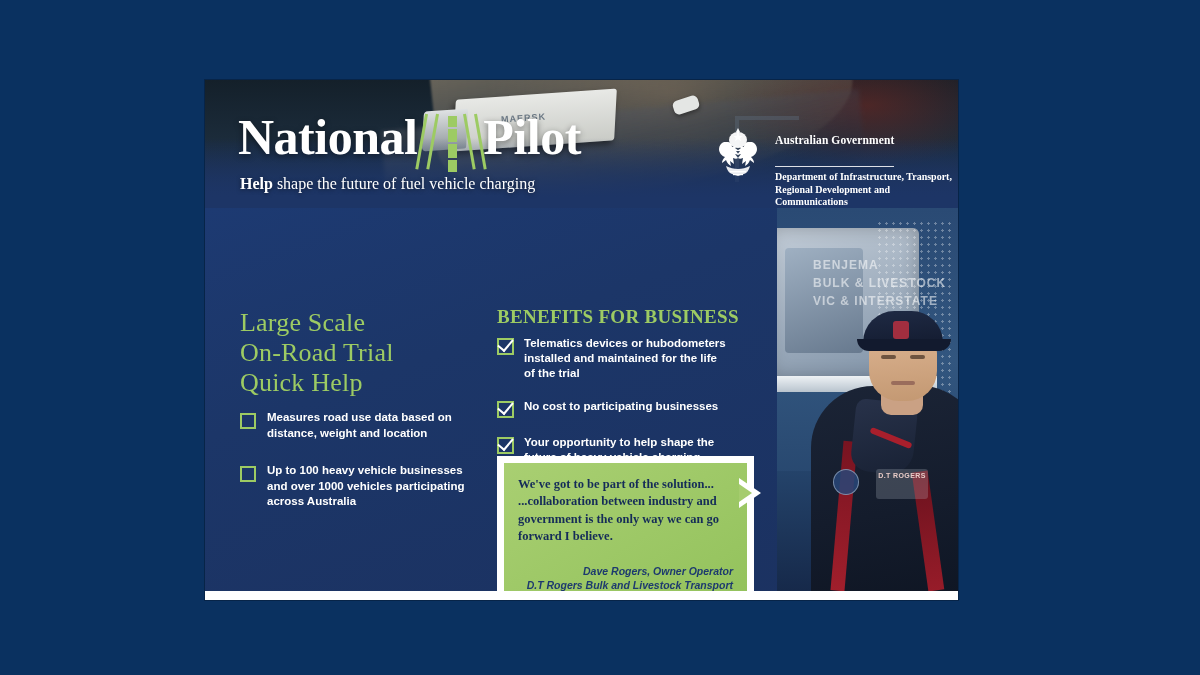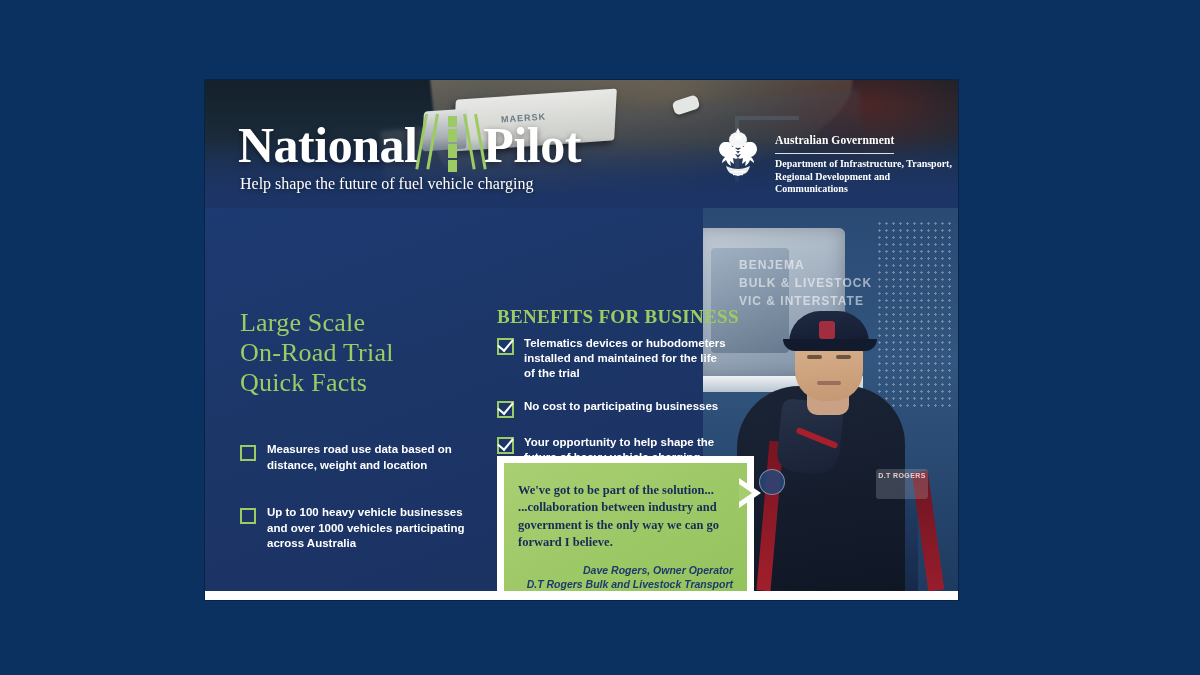--- a/index.html
+++ b/index.html
@@ -70,21 +70,21 @@
     filter:blur(.4px);
   }
   .banner-fade{
     position:absolute;left:0;bottom:0;width:753px;height:70px;
     background:linear-gradient(180deg, rgba(29,53,102,0) 0%, #1d3566 85%);
   }
 
   
   .logo{
     position:absolute;left:33px;top:32px;
-    display:flex;align-items:flex-end;
+    display:flex;align-items:flex-start;
   }
   .logo-word{
     font-family:"Liberation Serif", serif;
     font-weight:700;font-size:50px;color:#ffffff;
     letter-spacing:-.5px;line-height:1;
     text-shadow:0 2px 6px rgba(0,0,0,.45);
   }
   .logo-road{
     position:relative;width:62px;height:58px;margin:0 2px;
   }
@@ -98,51 +98,50 @@
   .d2{top:17px;height:9px;}
   .d3{top:32px;height:10px;}
   .d4{top:48px;height:8px;}
 
   .tagline{
     position:absolute;left:35px;top:95px;
     font-family:"Liberation Serif", serif;
     font-size:16px;color:#ffffff;
     text-shadow:0 1px 4px rgba(0,0,0,.5);
   }
-  .tagline b{font-weight:400;}
+  .tagline b{font-weight:700;}
 
   
   .crest-block{
     position:absolute;left:505px;top:46px;display:flex;align-items:flex-start;
   }
   .crest-art{width:56px;height:52px;flex:none;}
   .crest-text{margin-left:9px;padding-top:4px;}
   .crest-gov{
     font-family:"Liberation Serif", serif;font-weight:700;
     font-size:11.5px;color:#fff;letter-spacing:.1px;
-    padding-bottom:7px;border-bottom:1px solid rgba(255,255,255,.85);
+    padding-bottom:20px;border-bottom:1px solid rgba(255,255,255,.85);
     display:inline-block;
   }
   .crest-dept{
     font-family:"Liberation Serif", serif;font-weight:700;
     font-size:10px;color:#fff;line-height:1.25;margin-top:4px;
     max-width:190px;
   }
 
   
   .body-area{
     position:absolute;left:0;top:128px;width:753px;height:383px;
     background:linear-gradient(160deg,#1d3a72 0%, #1c3668 35%, #1b3160 100%);
     overflow:hidden;
   }
   .body-photo{
-    position:absolute;right:0;top:0;width:215px;height:383px;
+    position:absolute;right:0;top:0;width:181px;height:383px;
     background:linear-gradient(180deg,#2a4a74 0%,#32567f 40%,#1e3a60 100%);
     overflow:hidden;
-    padding-left:40px;
   }
   
   .bp-panel{position:absolute;left:-8px;top:20px;width:150px;height:150px;
     background:linear-gradient(160deg,#c3cdd8,#7e91a6);border-radius:6px;
     box-shadow:inset 0 0 18px rgba(0,0,0,.25);}
   .bp-panel2{position:absolute;left:8px;top:40px;width:78px;height:105px;
     background:linear-gradient(160deg,#9fb0c2,#67798e);border-radius:4px;}
   .bp-text{position:absolute;left:36px;top:48px;font:700 12px "Liberation Sans",sans-serif;
     color:rgba(255,255,255,.55);line-height:1.5;letter-spacing:1px;}
   .bp-mesh{position:absolute;right:4px;top:12px;width:78px;height:190px;
@@ -185,21 +184,21 @@
   .pr-badge{position:absolute;left:56px;bottom:96px;width:24px;height:24px;
     border-radius:50%;background:rgba(40,70,120,.85);border:1px solid rgba(200,215,230,.5);}
 
   
   .facts-title{
     position:absolute;left:35px;top:100px;
     font-family:"Liberation Serif", serif;font-weight:400;
     font-size:26px;line-height:1.15;color:#9dcb63;letter-spacing:.2px;
   }
   .fact-list{position:absolute;left:35px;top:202px;width:225px;}
-  .fact{display:flex;margin-bottom:22px;margin-top:32px;}
+  .fact{display:flex;margin-bottom:22px;}
   .box-empty{
     width:12px;height:12px;flex:none;margin-top:3px;margin-right:11px;
     border:2px solid #9dcb63;background:transparent;
   }
   .fact-text{
     font:700 11.5px/1.35 "Liberation Sans",sans-serif;color:#ffffff;
   }
 
   
   .ben-title{
@@ -219,29 +218,29 @@
   }
   .ben-text{font:700 11.5px/1.32 "Liberation Sans",sans-serif;color:#ffffff;}
 
   
   .quote-wrap{
     position:absolute;left:292px;top:248px;width:243px;
     background:#ffffff;padding:7px;
   }
   .quote-inner{
     background:linear-gradient(150deg,#a9cf72,#93c25c);
-    padding:19px 14px 11px 14px;
+    padding:13px 14px 11px 14px;
   }
   .quote-text{
     font-family:"Liberation Serif", serif;font-weight:700;
     font-size:12.5px;line-height:1.38;color:#152c58;
   }
   .quote-attr{
     font-family:"Liberation Sans", sans-serif;font-style:italic;font-weight:700;
-    font-size:10.5px;line-height:1.35;color:#1d3a6e;text-align:right;margin-top:12px;
+    font-size:10.5px;line-height:1.35;color:#1d3a6e;text-align:right;margin-top:19px;
   }
   .bubble-tail{
     position:absolute;left:242px;top:22px;width:0;height:0;
     border-top:15px solid transparent;border-bottom:15px solid transparent;
     border-left:22px solid #ffffff;
   }
   .bubble-tail2{
     position:absolute;left:242px;top:28px;width:0;height:0;
     border-top:9px solid transparent;border-bottom:9px solid transparent;
     border-left:13px solid #a5cc6e;
@@ -332,21 +331,21 @@
         <div class="pr-eyeR"></div>
         <div class="pr-mouth"></div>
         <div class="pr-cap"></div>
         <div class="pr-brim"></div>
         <div class="pr-capbadge"></div>
       </div>
 
       <div class="facts-title">
         <div>Large Scale</div>
         <div>On-Road Trial</div>
-        <div>Quick Facts</div>
+        <div>Quick Help</div>
       </div>
 
       <div class="fact-list">
         <div class="fact">
           <span class="box-empty"></span>
           <span class="fact-text">Measures road use data based on distance, weight and location</span>
         </div>
         <div class="fact">
           <span class="box-empty"></span>
           <span class="fact-text">Up to 100 heavy vehicle businesses and over 1000 vehicles participating across Australia</span>

